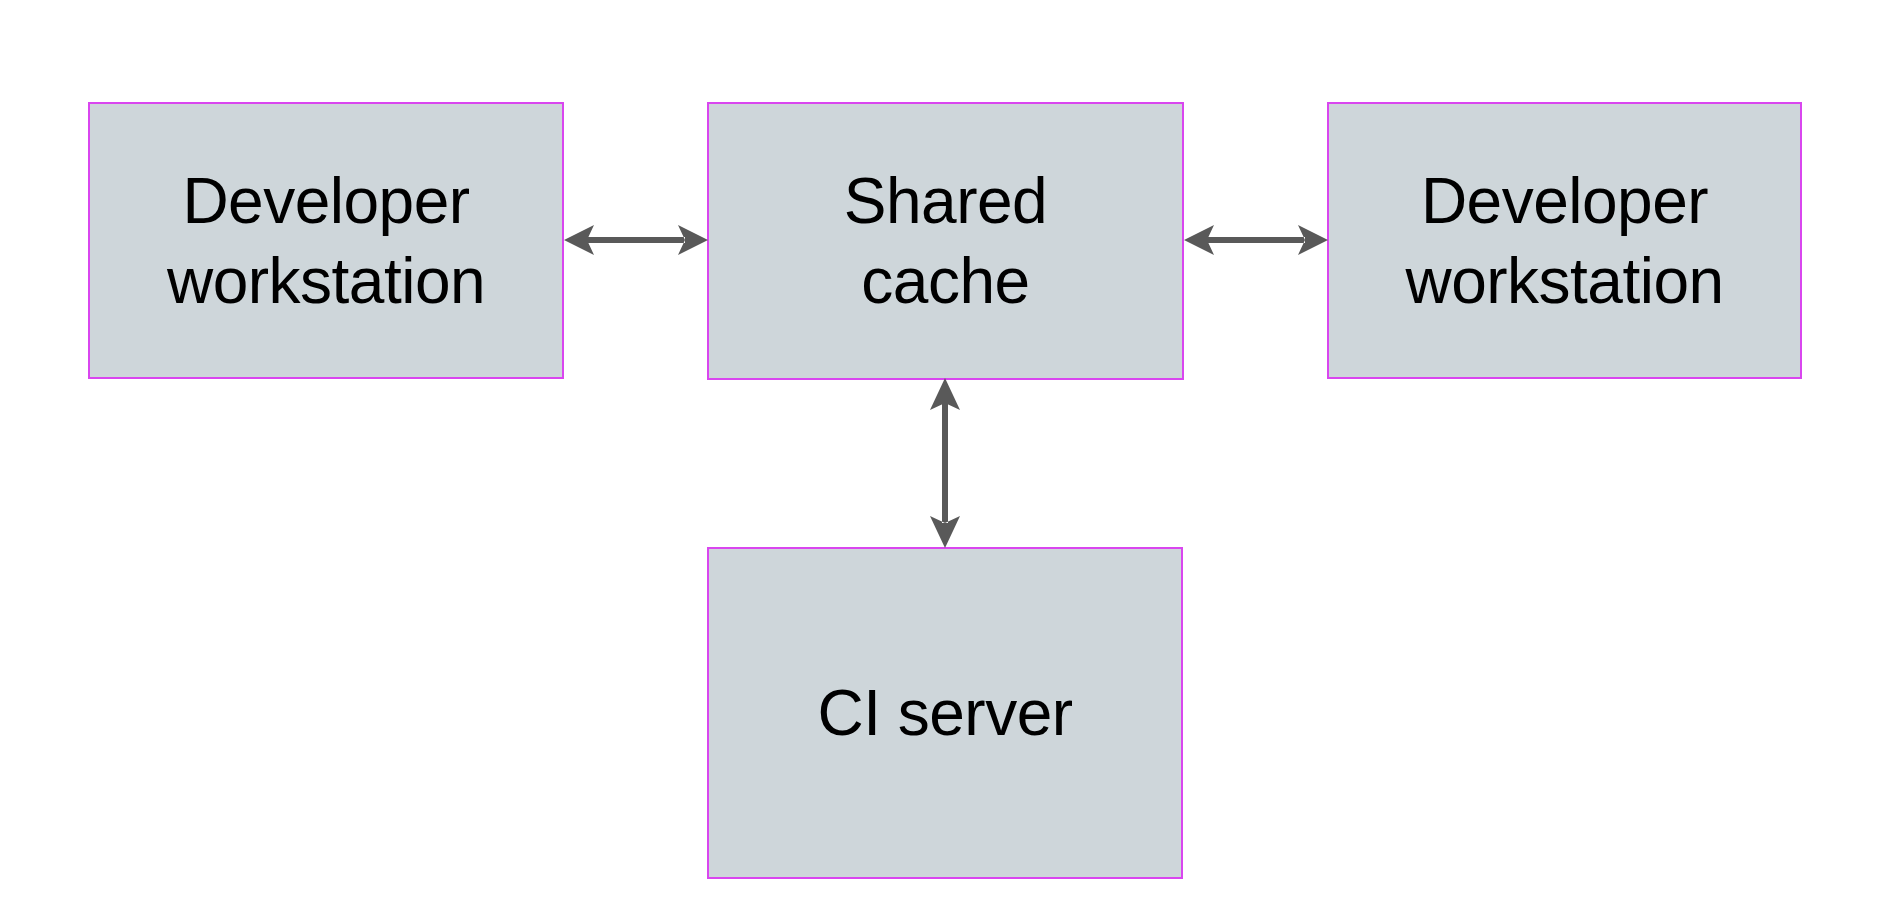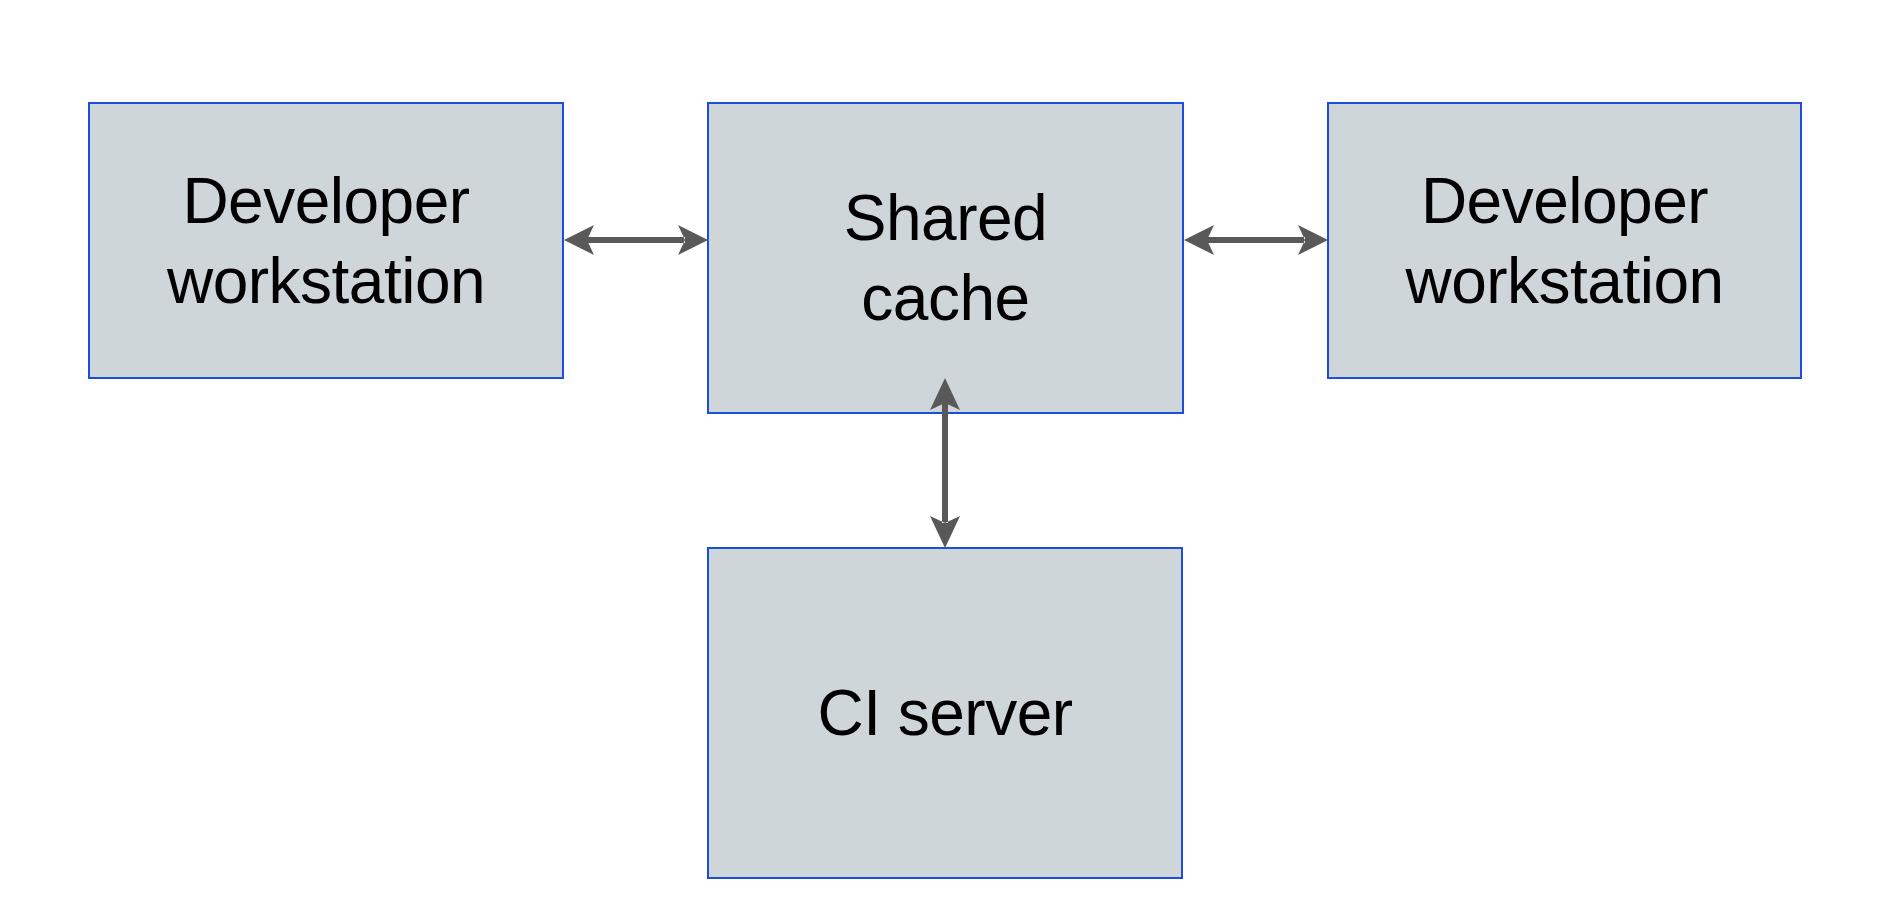--- a/index.html
+++ b/index.html
@@ -16,21 +16,21 @@
   #canvas {
     position: relative;
     width: 1900px;
     height: 922px;
     background: #ffffff;
   }
   .node {
     position: absolute;
     box-sizing: border-box;
     background: #ced6da;
-    border: 2px solid #1d4ed8;
+    border: 2px solid #d946ef;
     display: flex;
     align-items: center;
     justify-content: center;
     text-align: center;
     color: #000000;
     font-size: 64px;
     line-height: 1.25;
     font-weight: 400;
     letter-spacing: -0.5px;
     white-space: pre-line;
@@ -39,21 +39,21 @@
   #node-dev-left {
     left: 88px;
     top: 102px;
     width: 476px;
     height: 277px;
   }
   #node-shared-cache {
     left: 707px;
     top: 102px;
     width: 477px;
-    height: 312px;
+    height: 278px;
   }
   #node-dev-right {
     left: 1327px;
     top: 102px;
     width: 475px;
     height: 277px;
   }
   #node-ci-server {
     left: 707px;
     top: 547px;

